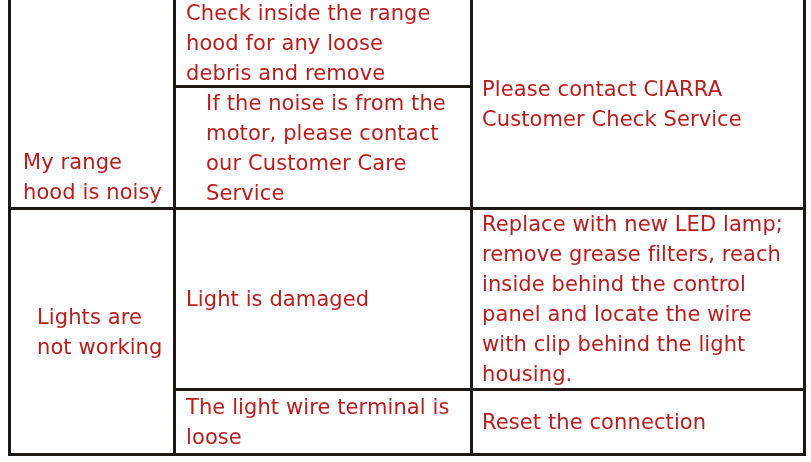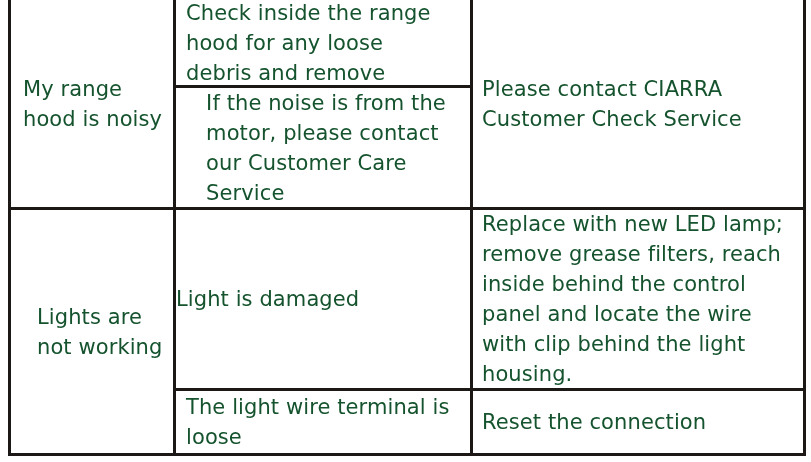--- a/index.html
+++ b/index.html
@@ -27,39 +27,39 @@
     display: grid;
     grid-template-columns: 165px 297px 1fr;
     grid-template-rows: 88px 122px 181px 1fr;
     background: #ffffff;
   }
   .cell {
     box-sizing: border-box;
     display: flex;
     align-items: center;
     overflow: hidden;
-    color: #14532d;
+    color: #b91c1c;
     font-size: 21px;
     line-height: 30px;
     font-weight: 500;
     letter-spacing: 0.1px;
   }
   .cell-text {
     white-space: pre-line;
     display: block;
   }
   .br { border-right: 3px solid #1b1816; }
   .bb { border-bottom: 3px solid #1b1816; }
 
-  .cA1 { grid-column: 1; grid-row: 1 / 3; padding-left: 12px; padding-right: 4px; }
+  .cA1 { grid-column: 1; grid-row: 1 / 3; padding-left: 12px; padding-right: 4px; align-items: flex-end; }
   .cB1 { grid-column: 2; grid-row: 1;     padding-left: 10px; padding-right: 4px; }
   .cC1 { grid-column: 3; grid-row: 1 / 3; padding-left: 9px;  padding-right: 4px; }
   .cB2 { grid-column: 2; grid-row: 2;     padding-left: 10px; padding-right: 4px; justify-content: center; }
   .cA2 { grid-column: 1; grid-row: 3 / 5; padding-left: 12px; padding-right: 4px; margin-left: 14px; }
-  .cB3 { grid-column: 2; grid-row: 3;     padding-right: 4px; align-items: center; }
+  .cB3 { grid-column: 2; grid-row: 3;     padding-left: 10px; padding-right: 4px; align-items: center; }
   .cC3 { grid-column: 3; grid-row: 3;     padding-left: 9px;  padding-right: 4px; }
   .cB4 { grid-column: 2; grid-row: 4;     padding-left: 10px; padding-right: 4px; }
   .cC4 { grid-column: 3; grid-row: 4;     padding-left: 9px;  padding-right: 4px; }
 </style>
 </head>
 <body>
 
 <div class="page">
   <div class="tsl-table">
 

